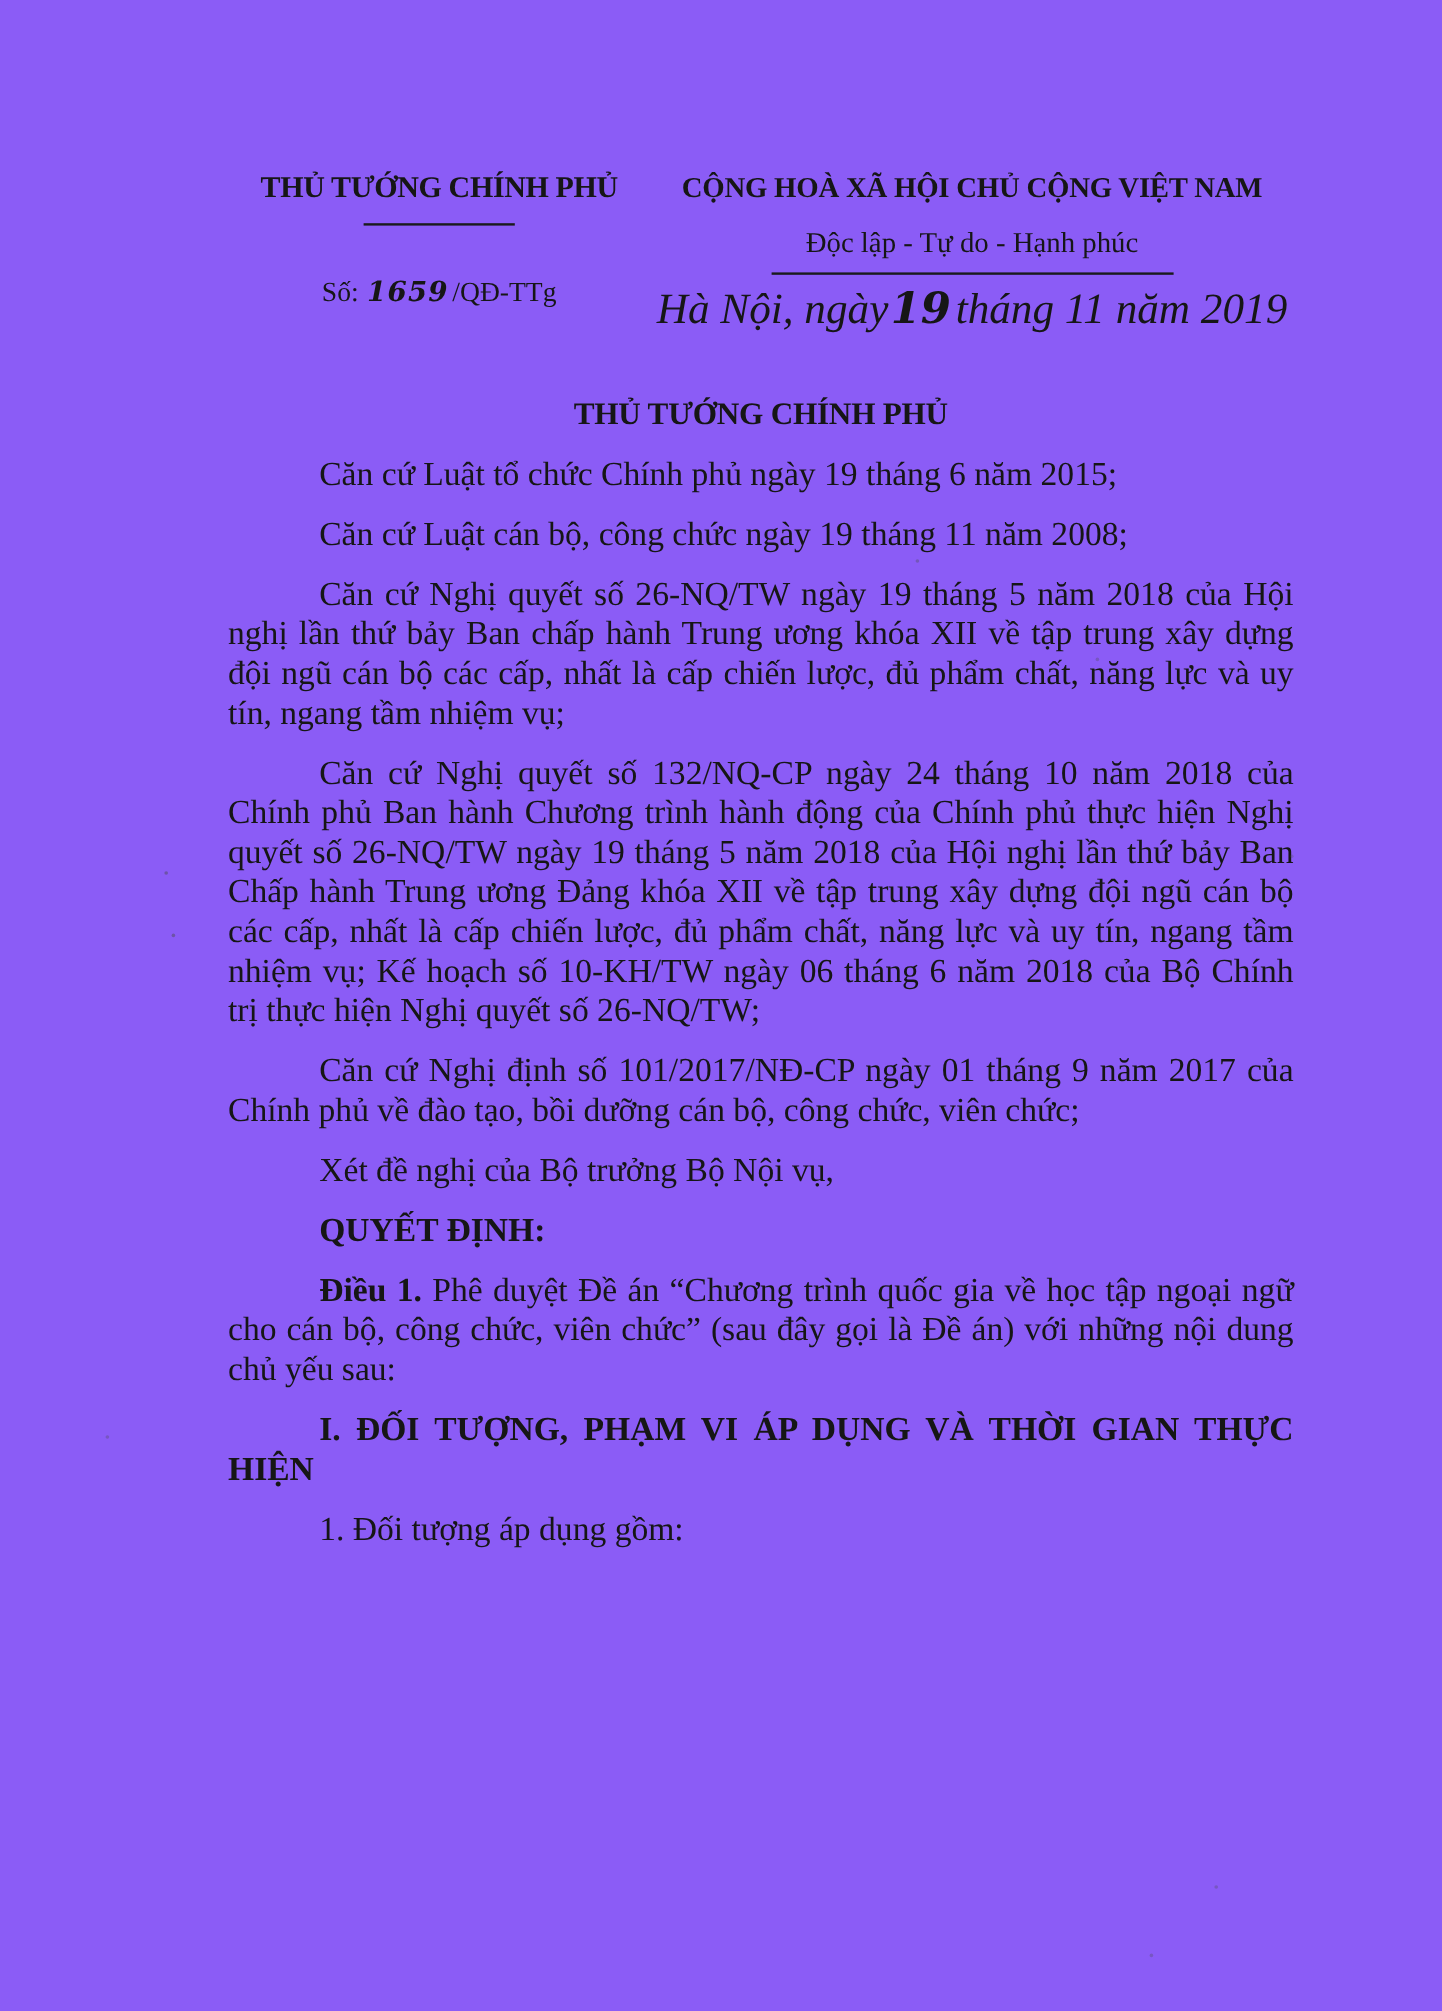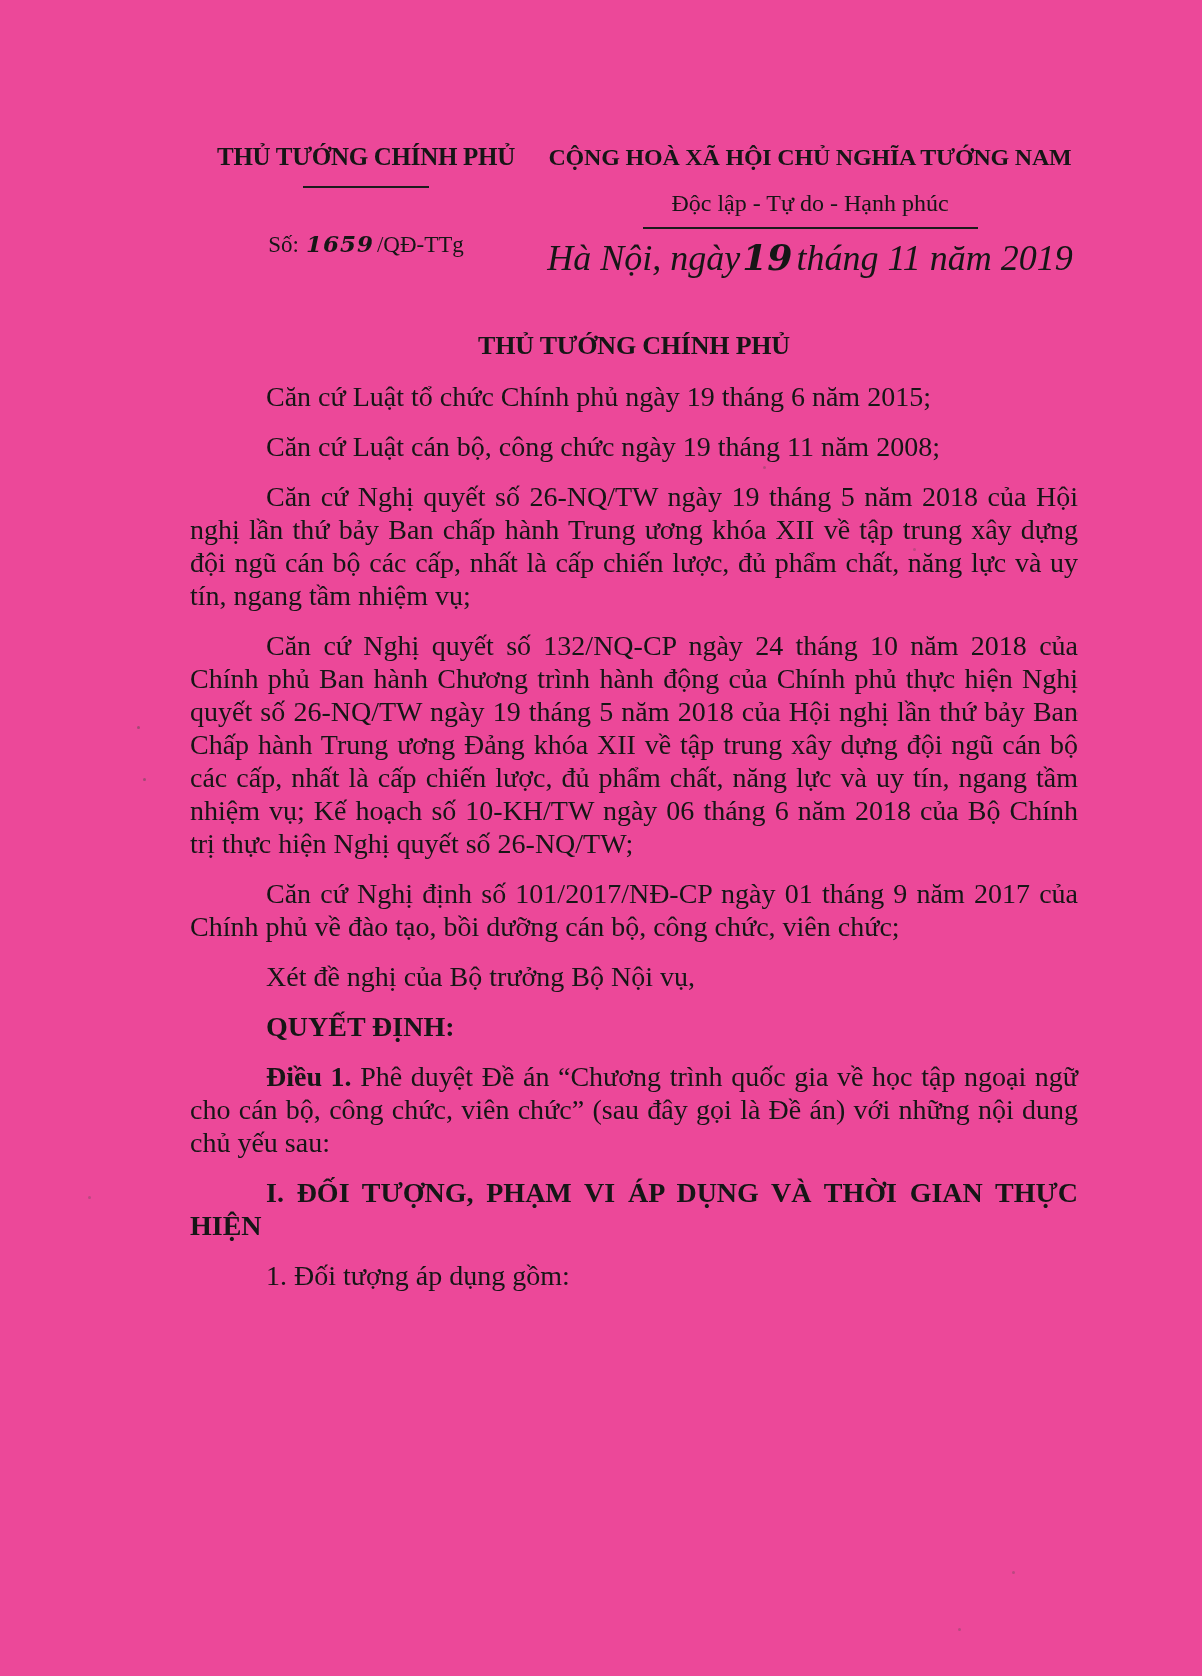--- a/index.html
+++ b/index.html
@@ -5,21 +5,21 @@
   html, body {
     margin: 0;
     padding: 0;
     background: #e8e8e8;
   }
   .page {
     position: relative;
     width: 1202px;
     height: 1676px;
     margin: 0 auto;
-    background: #ec4899;
+    background: #8b5cf6;
     color: #161616;
     font-family: "Liberation Serif", "DejaVu Serif", serif;
     box-sizing: border-box;
     padding: 142px 124px 0 190px;
     overflow: hidden;
   }
 
   
   .header-row {
     display: flex;
@@ -161,21 +161,21 @@
 
 <div class="page">
 
   <div class="header-row">
     <div class="h-left">
       <div class="org-name">THỦ TƯỚNG CHÍNH PHỦ</div>
       <div class="rule rule-left"></div>
       <div class="doc-number"><span>Số:</span><span class="hand-digits">1659</span><span>/QĐ-TTg</span></div>
     </div>
     <div class="h-right">
-      <div class="country-name">CỘNG HOÀ XÃ HỘI CHỦ NGHĨA TƯỚNG NAM</div>
+      <div class="country-name">CỘNG HOÀ XÃ HỘI CHỦ CỘNG VIỆT NAM</div>
       <div class="motto">Độc lập - Tự do - Hạnh phúc</div>
       <div class="rule rule-right"></div>
       <div class="dateline"><span>Hà Nội, ngày</span><span class="hand-digits">19</span><span>tháng 11 năm 2019</span></div>
     </div>
   </div>
 
 
   <div class="issuer-heading">THỦ TƯỚNG CHÍNH PHỦ</div>
 
   <div class="body-text">

